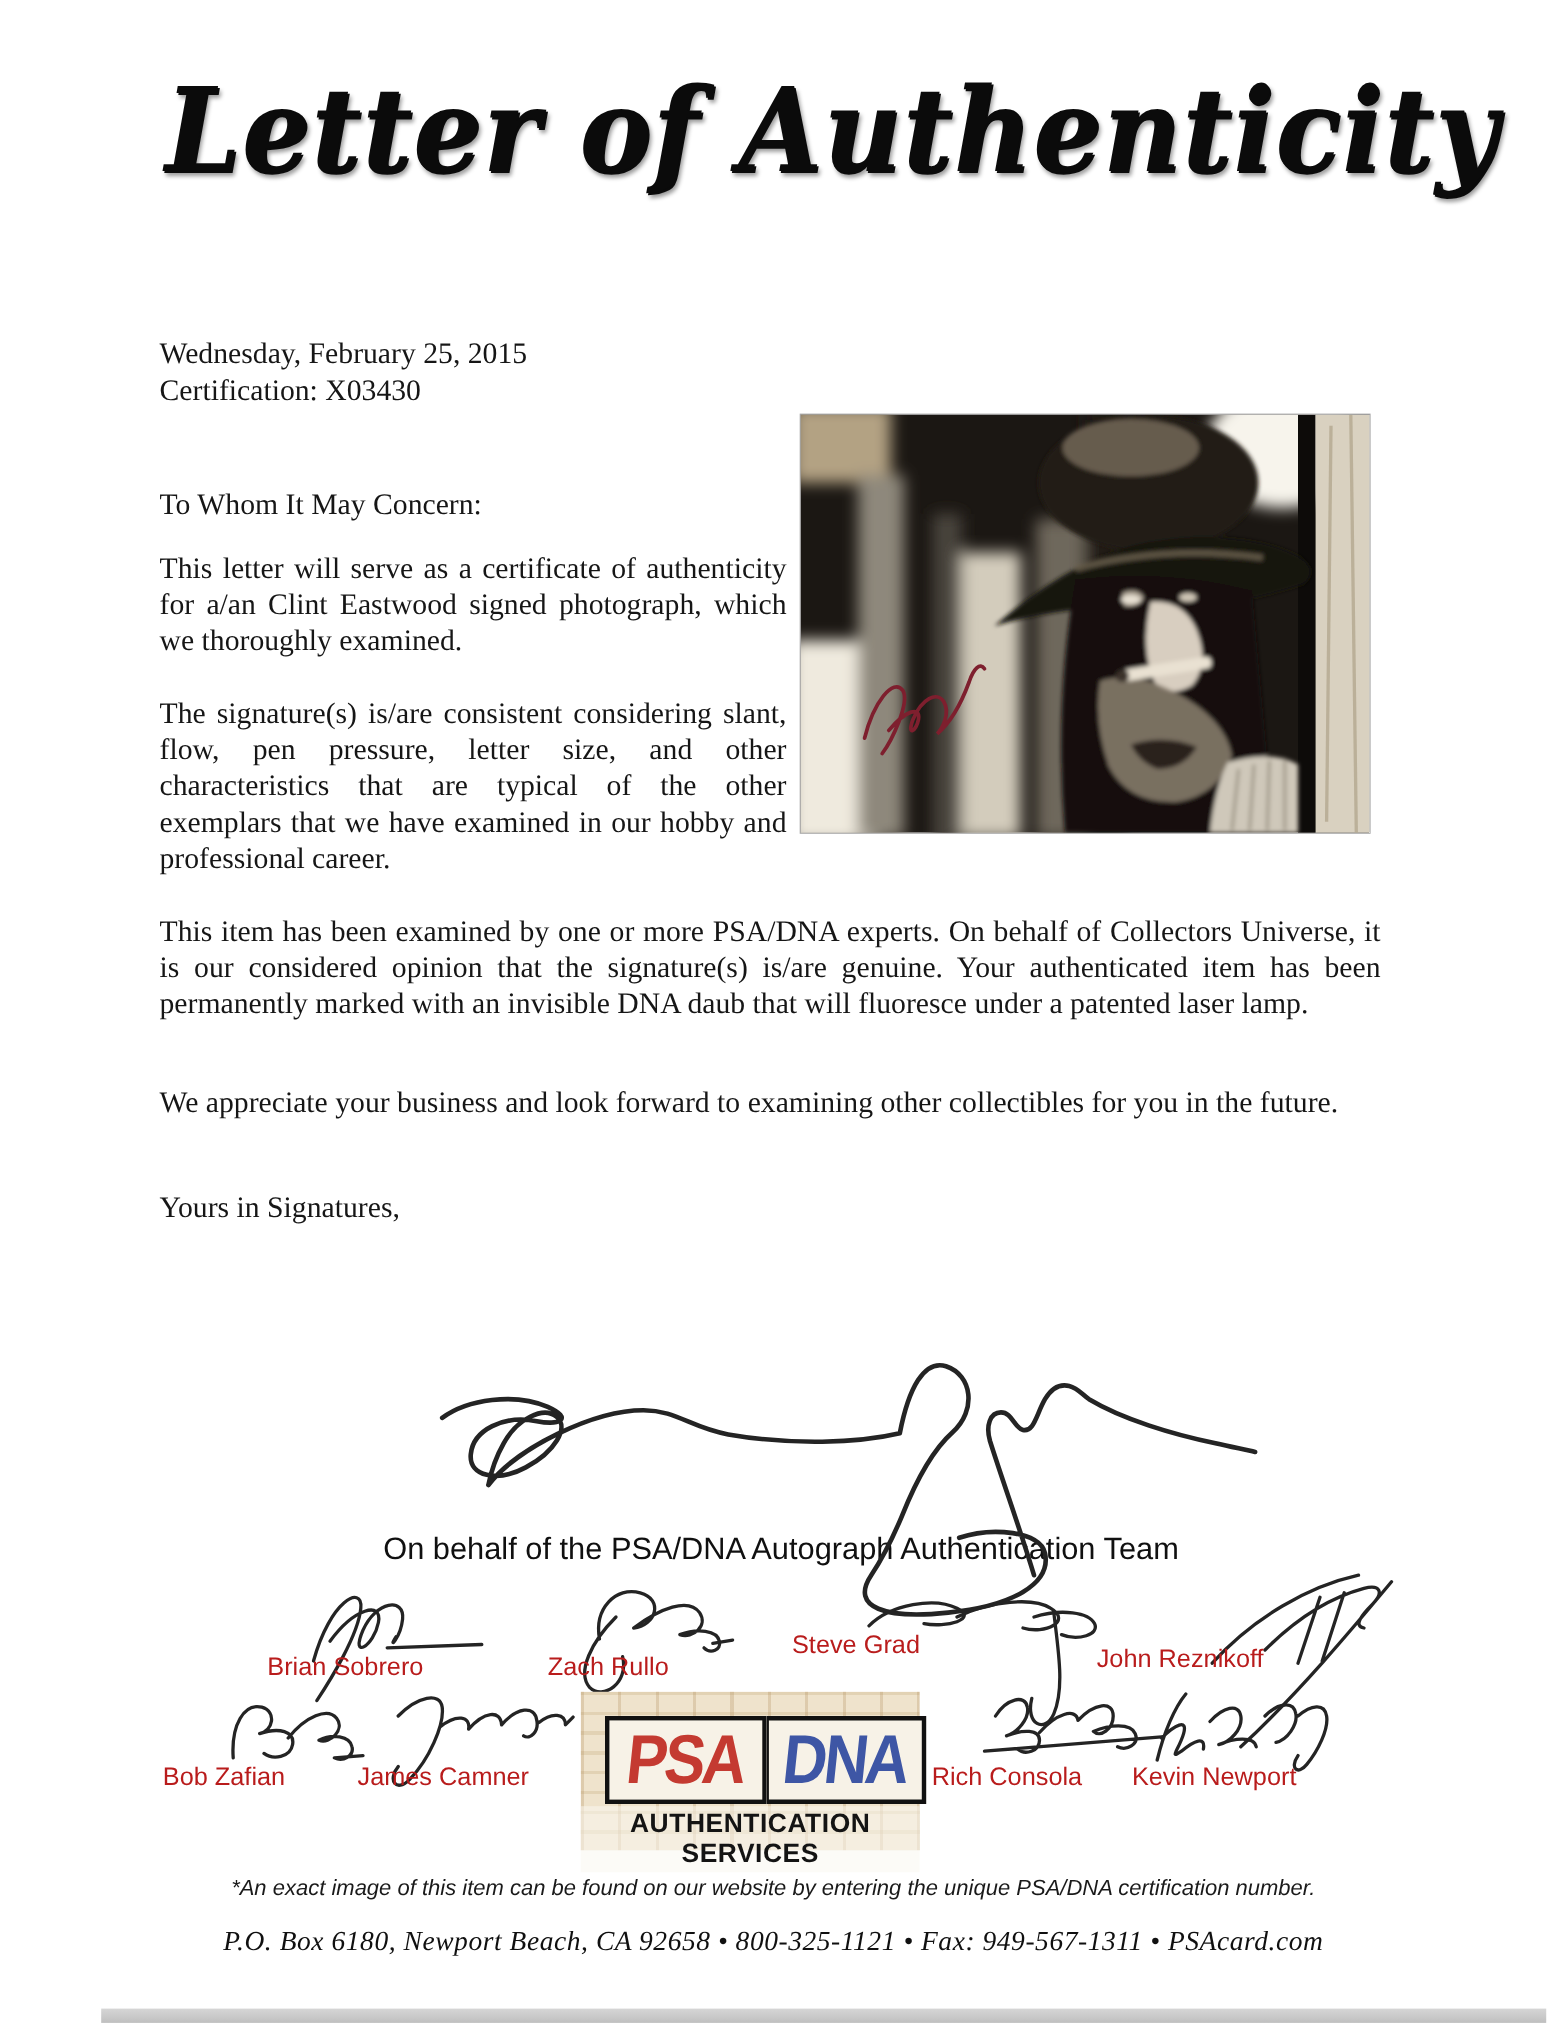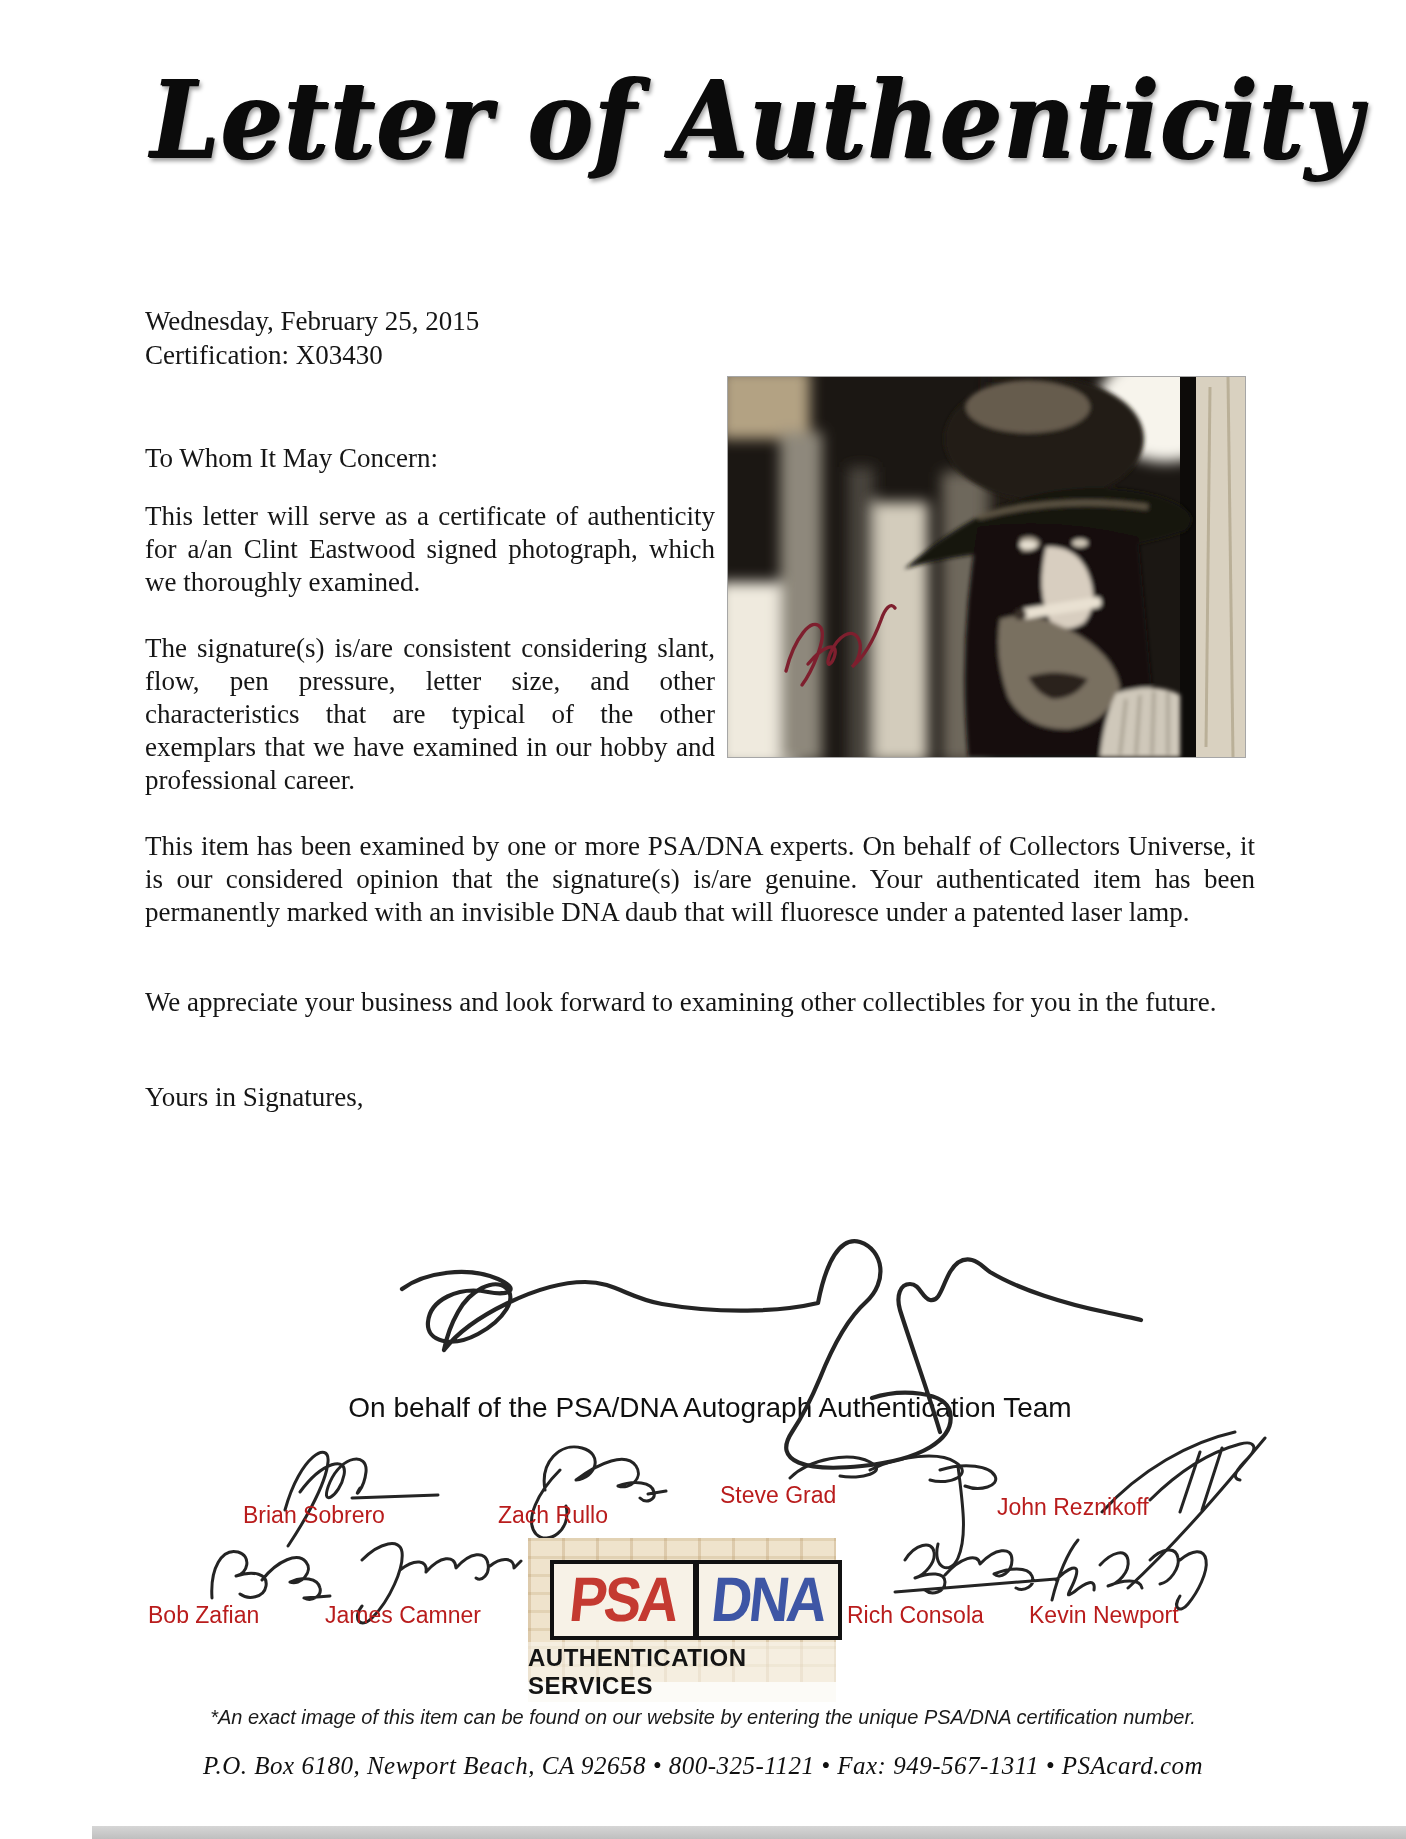--- a/index.html
+++ b/index.html
@@ -33,21 +33,21 @@
   .logo-box{
     width:139px;height:72px;border:4px solid #111;background:#f7f2e7;
     display:flex;align-items:center;justify-content:center;
   }
   .logo-box+.logo-box{border-left:2px solid #111;}
   .logo-word{
     font-family:"Liberation Sans",sans-serif;font-weight:900;font-size:56px;
     letter-spacing:-3px;transform:skewX(-6deg) scaleY(1.12);line-height:1;
   }
   .logo-sub{
-    position:absolute;left:0;right:0;top:104px;text-align:left;
+    position:absolute;left:0;right:0;top:104px;text-align:center;
     font-family:"Liberation Sans",sans-serif;font-weight:700;font-size:24px;
     color:#141414;letter-spacing:.5px;background:rgba(250,247,240,.55);padding:2px 0;
   }
   .bottom-bar{background:linear-gradient(#d6d6d6,#bfbfbf);}
   svg{display:block;}
 </style>
 </head>
 <body>
 
 <div class="page">

